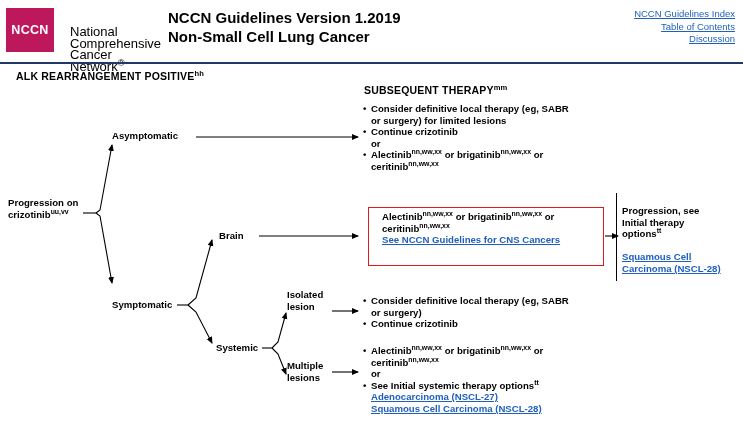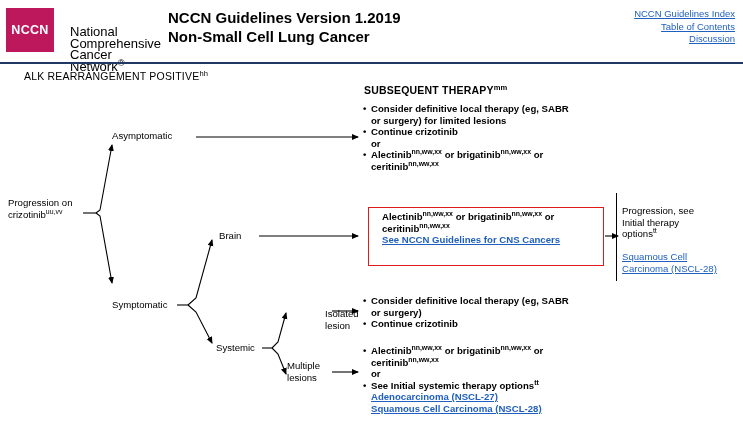--- a/index.html
+++ b/index.html
@@ -76,43 +76,43 @@
     left: 0;
     top: 62px;
     width: 743px;
     height: 2px;
     background: #1f3864;
   }
 
   
   .sec-left {
     position: absolute;
-    left: 24px;
+    left: 16px;
     top: 70px;
     font-size: 10.5px;
-    font-weight: normal;
+    font-weight: bold;
     letter-spacing: 0.2px;
   }
   .sec-right {
     position: absolute;
     left: 364px;
     top: 84px;
     font-size: 10.5px;
     font-weight: bold;
     letter-spacing: 0.2px;
   }
   sup { font-size: 0.72em; vertical-align: super; line-height: 0; }
 
   
   .node {
     position: absolute;
     font-size: 9.6px;
     line-height: 11.6px;
   }
-  .node.bold { font-weight: normal; }
+  .node.bold { font-weight: bold; }
   .lnk {
     color: #1f5fbf;
     text-decoration: underline;
     cursor: pointer;
   }
   .bullets {
     margin: 0;
     padding: 0;
     list-style: none;
   }
@@ -227,21 +227,21 @@
   </div>
 
   <div class="node bold" style="left:219px; top:230px;">
     <span>Brain</span>
   </div>
 
   <div class="node bold" style="left:216px; top:342px;">
     <span>Systemic</span>
   </div>
 
-  <div class="node bold" style="left:287px; top:308px;margin-left:38px;">
+  <div class="node bold" style="left:287px; top:289px;">
     <span>Isolated</span><br>
     <span>lesion</span>
   </div>
 
   <div class="node bold" style="left:287px; top:360px;">
     <span>Multiple</span><br>
     <span>lesions</span>
   </div>
 
   <div class="node" style="left:363px; top:103px; width:250px;">

